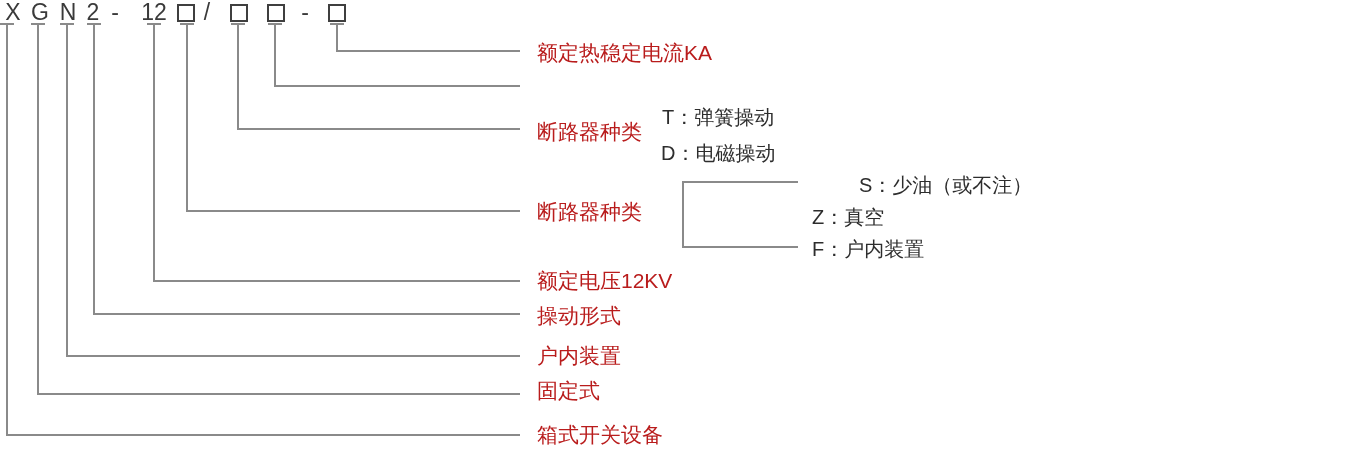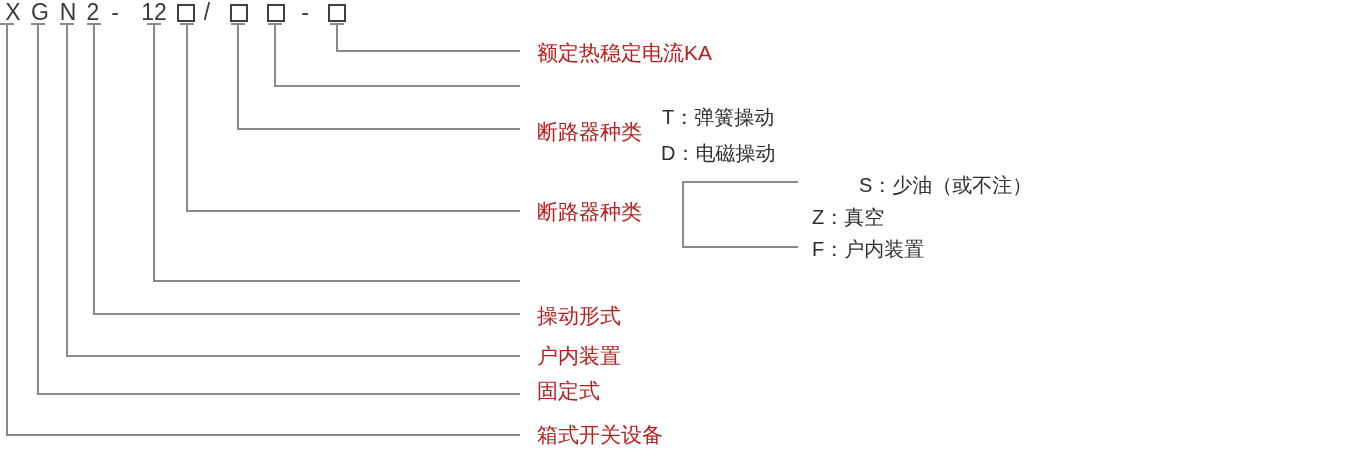--- a/index.html
+++ b/index.html
@@ -102,20 +102,21 @@
   <div class="hline" style="top:210px;left:186px;width:334px"></div>
   <div class="hline" style="top:280px;left:153px;width:367px"></div>
   <div class="hline" style="top:313px;left:93px;width:427px"></div>
   <div class="hline" style="top:355px;left:66px;width:454px"></div>
   <div class="hline" style="top:393px;left:37px;width:483px"></div>
   <div class="hline" style="top:434px;left:6px;width:514px"></div>
 
   <span class="lbl" style="top:41px">额定热稳定电流KA</span>
   <span class="lbl" style="top:120px">断路器种类</span>
   <span class="lbl" style="top:200px">断路器种类</span>
+  <span class="lbl" style="top:269px">额定电压12KV</span>
   <span class="lbl" style="top:304px">操动形式</span>
   <span class="lbl" style="top:344px">户内装置</span>
   <span class="lbl" style="top:379px">固定式</span>
   <span class="lbl" style="top:423px">箱式开关设备</span>
 
   <span class="sub" style="top:105px;left:662px">T：弹簧操动</span>
   <span class="sub" style="top:141px;left:661px">D：电磁操动</span>
 
   <div class="vline" style="left:682px;top:181px;height:67px"></div>
   <div class="hline" style="top:181px;left:682px;width:116px"></div>

